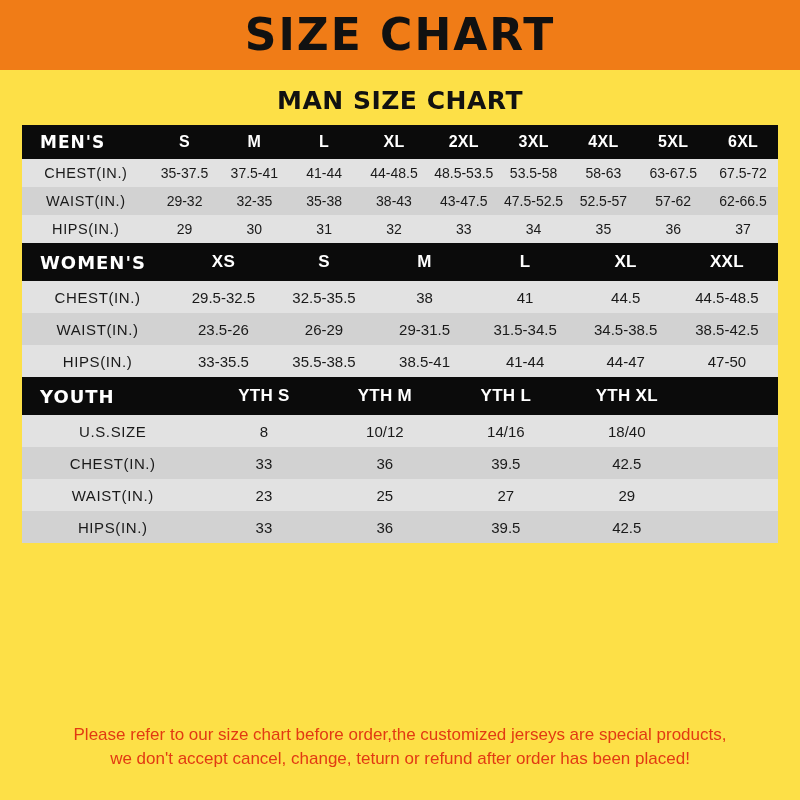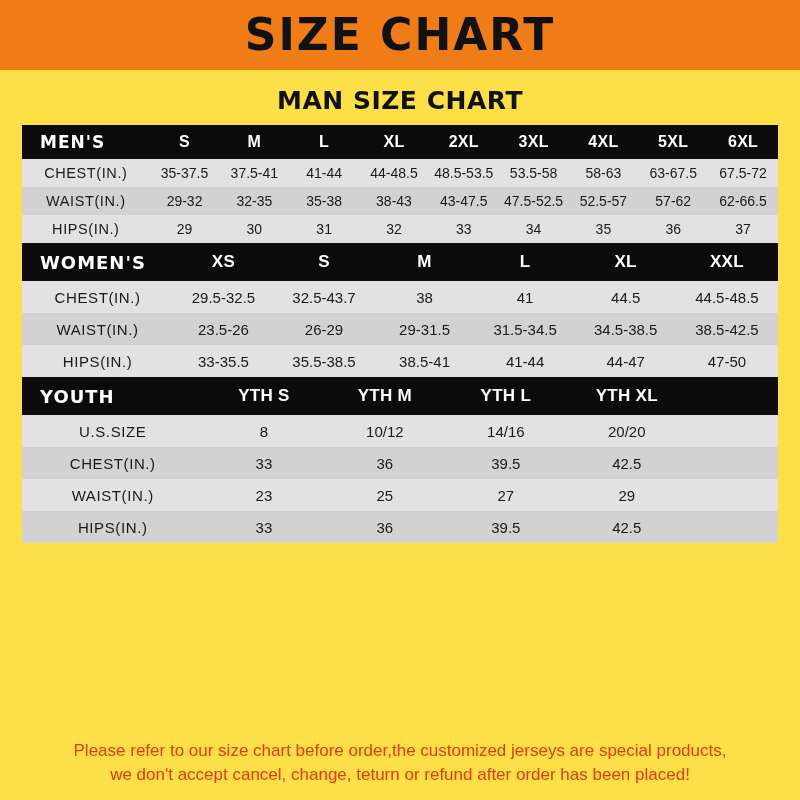--- a/index.html
+++ b/index.html
@@ -109,21 +109,21 @@
   table.youth tbody td.rowhead { font-size: 15px; }
 
   table.women thead th { height: 38px; font-size: 17px; margin-left: 20px; }
   table.women thead th.rowhead { font-size: 18px; }
   table.women tbody tr { height: 32px; }
   table.women tbody td { font-size: 15px; }
   table.women tbody td.rowhead { font-size: 15px; }
 
   .footer-note {
     margin-top: auto;
-    padding: 14px 4px 12px 4px;
+    padding: 14px 4px 28px 4px;
     text-align: center;
     color: #e23a12;
     font-family: "Liberation Sans", sans-serif;
     font-size: 17px;
     line-height: 1.45;
   }
   .footer-note div { white-space: nowrap; }
 </style>
 </head>
 <body>
@@ -222,21 +222,21 @@
           <th>M</th>
           <th>L</th>
           <th>XL</th>
           <th>XXL</th>
         </tr>
       </thead>
       <tbody>
         <tr class="odd">
           <td class="rowhead">CHEST(IN.)</td>
           <td>29.5-32.5</td>
-          <td>32.5-43.7</td>
+          <td>32.5-35.5</td>
           <td>38</td>
           <td>41</td>
           <td>44.5</td>
           <td>44.5-48.5</td>
         </tr>
         <tr class="even">
           <td class="rowhead">WAIST(IN.)</td>
           <td>23.5-26</td>
           <td>26-29</td>
           <td>29-31.5</td>
@@ -274,21 +274,21 @@
           <th>YTH XL</th>
           <th></th>
         </tr>
       </thead>
       <tbody>
         <tr class="odd">
           <td class="rowhead">U.S.SIZE</td>
           <td>8</td>
           <td>10/12</td>
           <td>14/16</td>
-          <td>20/20</td>
+          <td>18/40</td>
           <td></td>
         </tr>
         <tr class="even">
           <td class="rowhead">CHEST(IN.)</td>
           <td>33</td>
           <td>36</td>
           <td>39.5</td>
           <td>42.5</td>
           <td></td>
         </tr>

